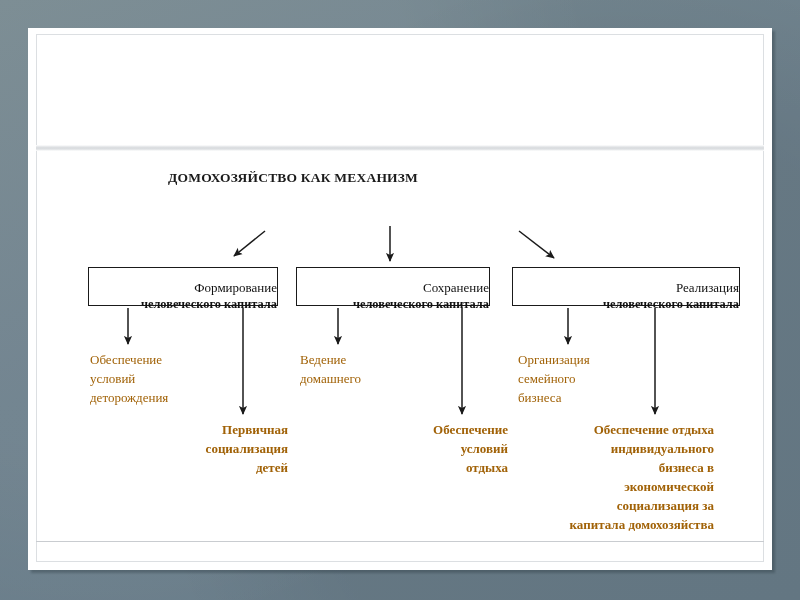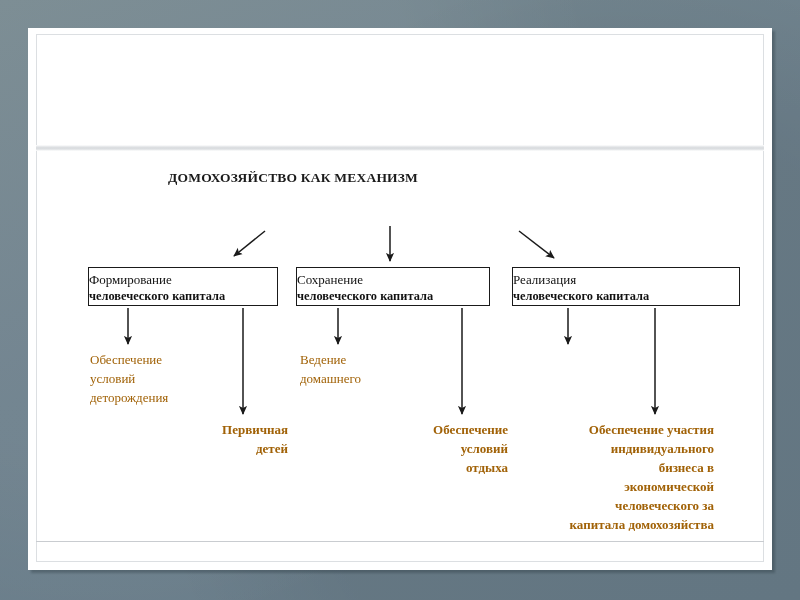--- a/index.html
+++ b/index.html
@@ -106,22 +106,22 @@
     line-height: 19px;
     letter-spacing: 0.2px;
     color: #1b1b1b;
   }
 
   .node-box {
     position: absolute;
     box-sizing: border-box;
     border: 1.6px solid #1a1a1a;
     background: #ffffff;
-    text-align: left;
-    padding-top: 3px;
+    text-align: right;
+    padding-top: 11px;
     color: #111111;
   }
   .node-box .line1 {
     font-size: 13px;
     line-height: 17px;
   }
   .node-box .line2 {
     font-size: 12.4px;
     line-height: 16px;
     font-weight: bold;
@@ -221,38 +221,44 @@
     </div>
 
     <div class="leaf left-align" id="leaf-childbirth">
       <div>Обеспечение</div>
       <div>условий</div>
       <div>деторождения</div>
     </div>
 
     <div class="leaf right-align" id="leaf-socialization">
       <div>Первичная</div>
+      <div>социализация</div>
       <div>детей</div>
     </div>
 
     <div class="leaf left-align" id="leaf-household">
       <div>Ведение</div>
       <div>домашнего</div>
     </div>
 
     <div class="leaf right-align" id="leaf-leisure">
       <div>Обеспечение</div>
       <div>условий</div>
       <div>отдыха</div>
     </div>
 
+    <div class="leaf left-align" id="leaf-family-biz">
+      <div>Организация</div>
+      <div>семейного</div>
+      <div>бизнеса</div>
+    </div>
 
     <div class="leaf right-align" id="leaf-econ-part">
-      <div>Обеспечение участия</div>
+      <div>Обеспечение отдыха</div>
       <div>индивидуального</div>
       <div>бизнеса в</div>
       <div>экономической</div>
-      <div>человеческого за</div>
+      <div>социализация за</div>
       <div>капитала домохозяйства</div>
     </div>
 
   </div>
 </div>
 
 </body></html>

